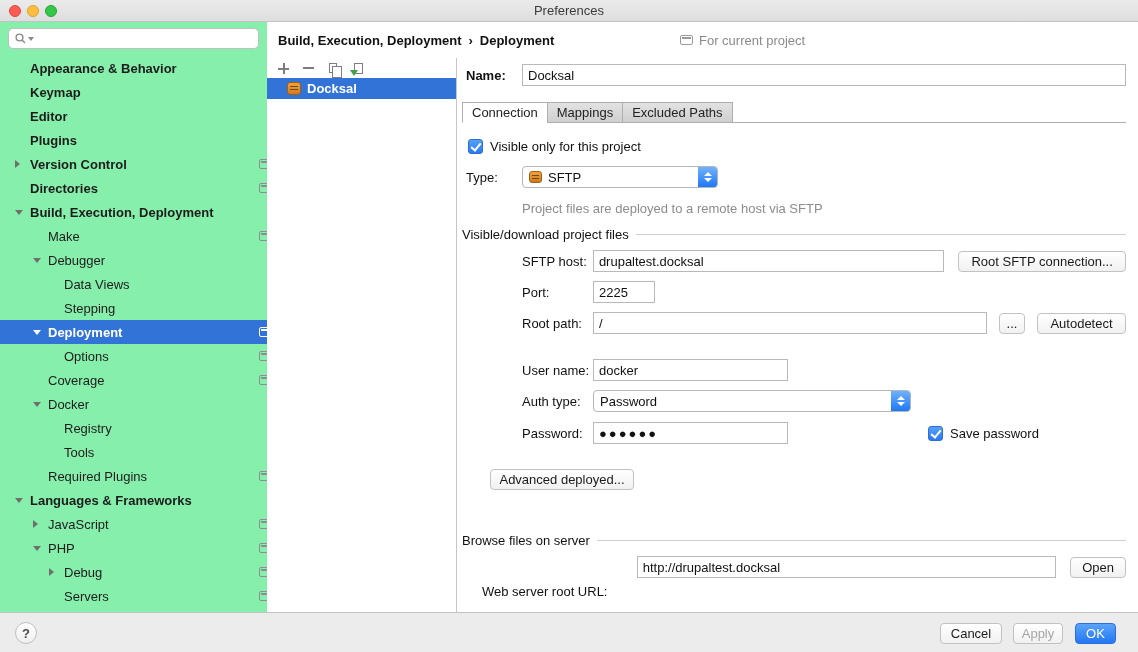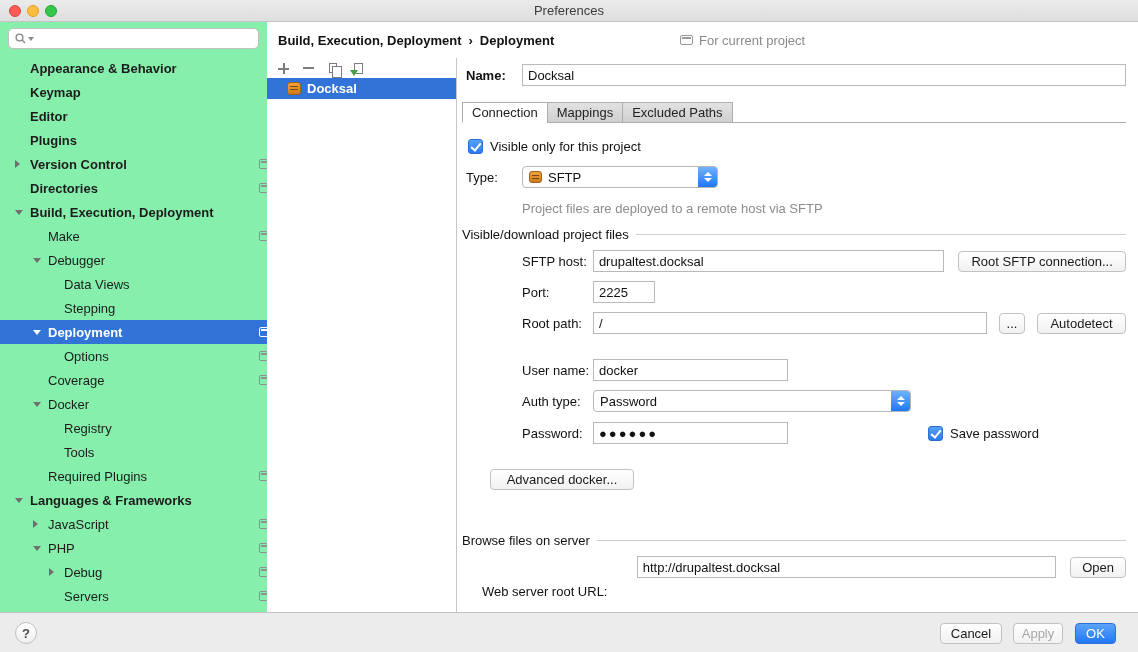--- a/index.html
+++ b/index.html
@@ -326,21 +326,21 @@
     </div>
 
     <div class="frow" id="row-pass">
       <span class="lab2">Password:</span>
       <input class="tf" style="width: 195px; letter-spacing: 2px;" value="●●●●●●">
       <span class="cb" style="margin-left:140px"></span>
       <span style="margin-left:7px">Save password</span>
     </div>
 
     <div class="frow" id="row-adv">
-      <span class="btn" style="margin-left:33px;width:144px">Advanced docker...</span>
+      <span class="btn" style="margin-left:33px;width:144px">Advanced deployed...</span>
     </div>
 
     <div class="frow sec" id="sec-browse">
       <span>Browse files on server</span>
       <span class="line"></span>
     </div>
 
     <div class="frow" id="row-webroot">
       <span class="lab3">Web server root URL:</span>
       <input class="tf" style="width: 420px;" value="http://drupaltest.docksal">

